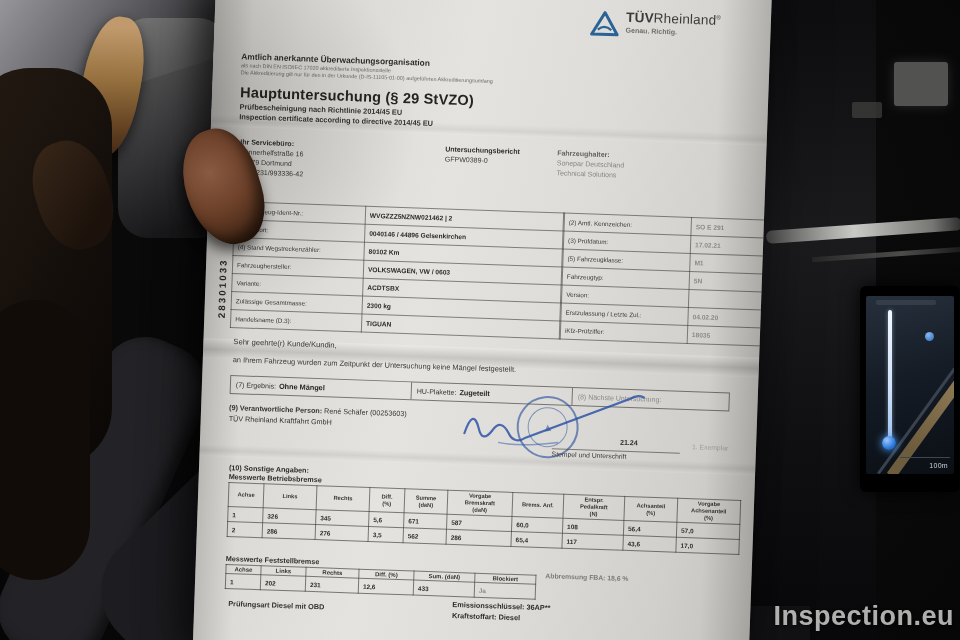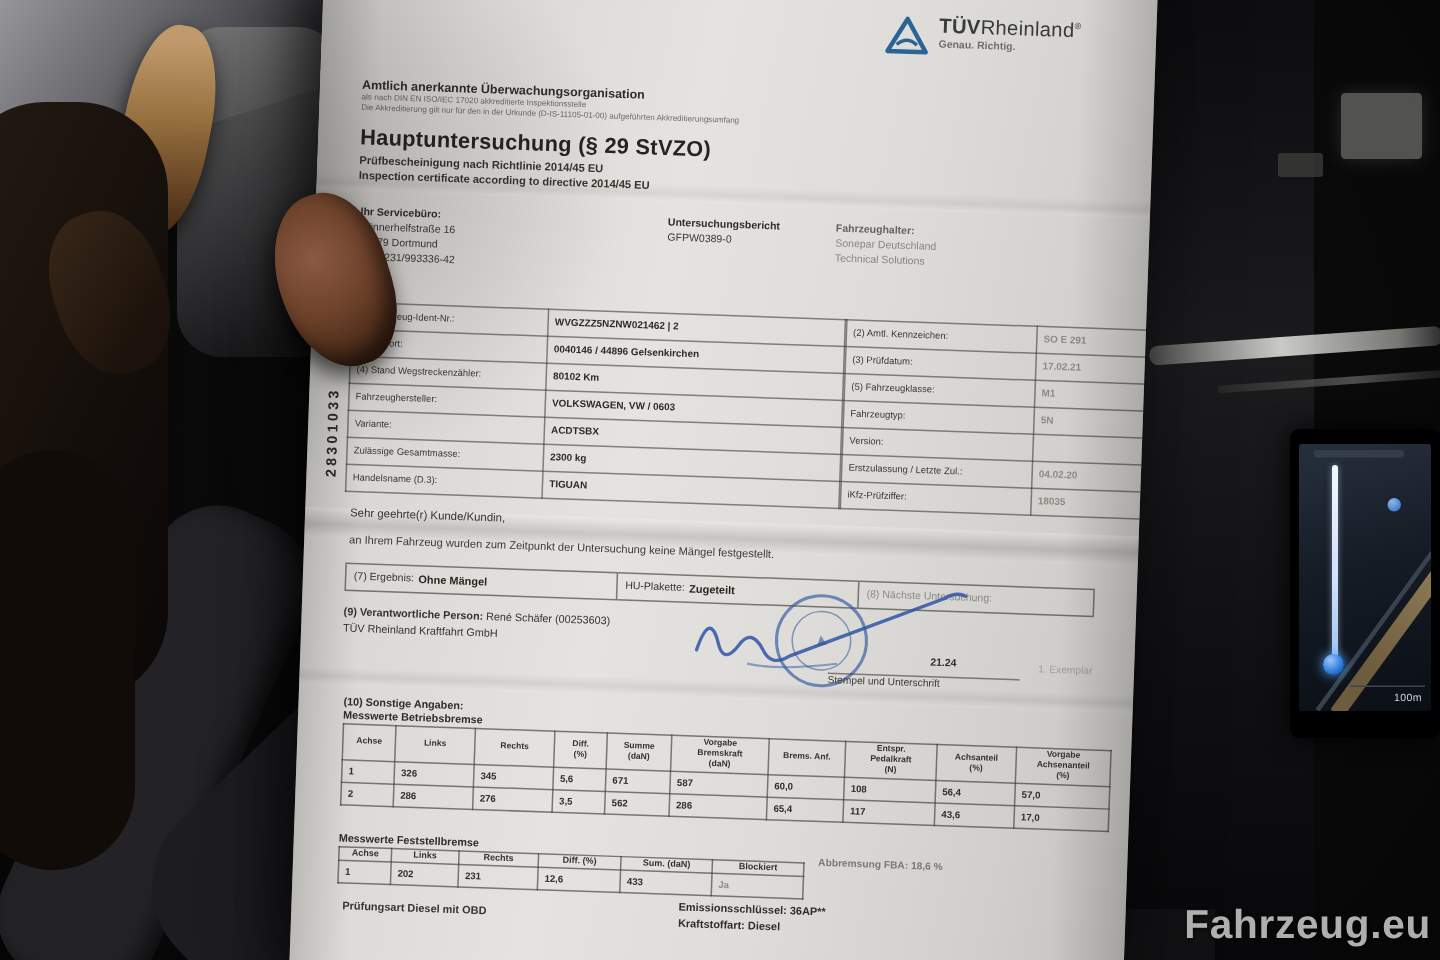--- a/index.html
+++ b/index.html
@@ -433,14 +433,14 @@
       <div class="nav-road"></div>
       <div class="nav-road2"></div>
       <div class="nav-route"></div>
       <div class="nav-dot"></div>
       <div class="nav-dot2"></div>
       <div class="nav-divider"></div>
       <div class="nav-dist">100m</div>
     </div>
   </div>
 
-  <div class="abs watermark">Fahrzeug.eu</div>
+  <div class="abs watermark">Inspection.eu</div>
 </div>
 
 </body></html>

